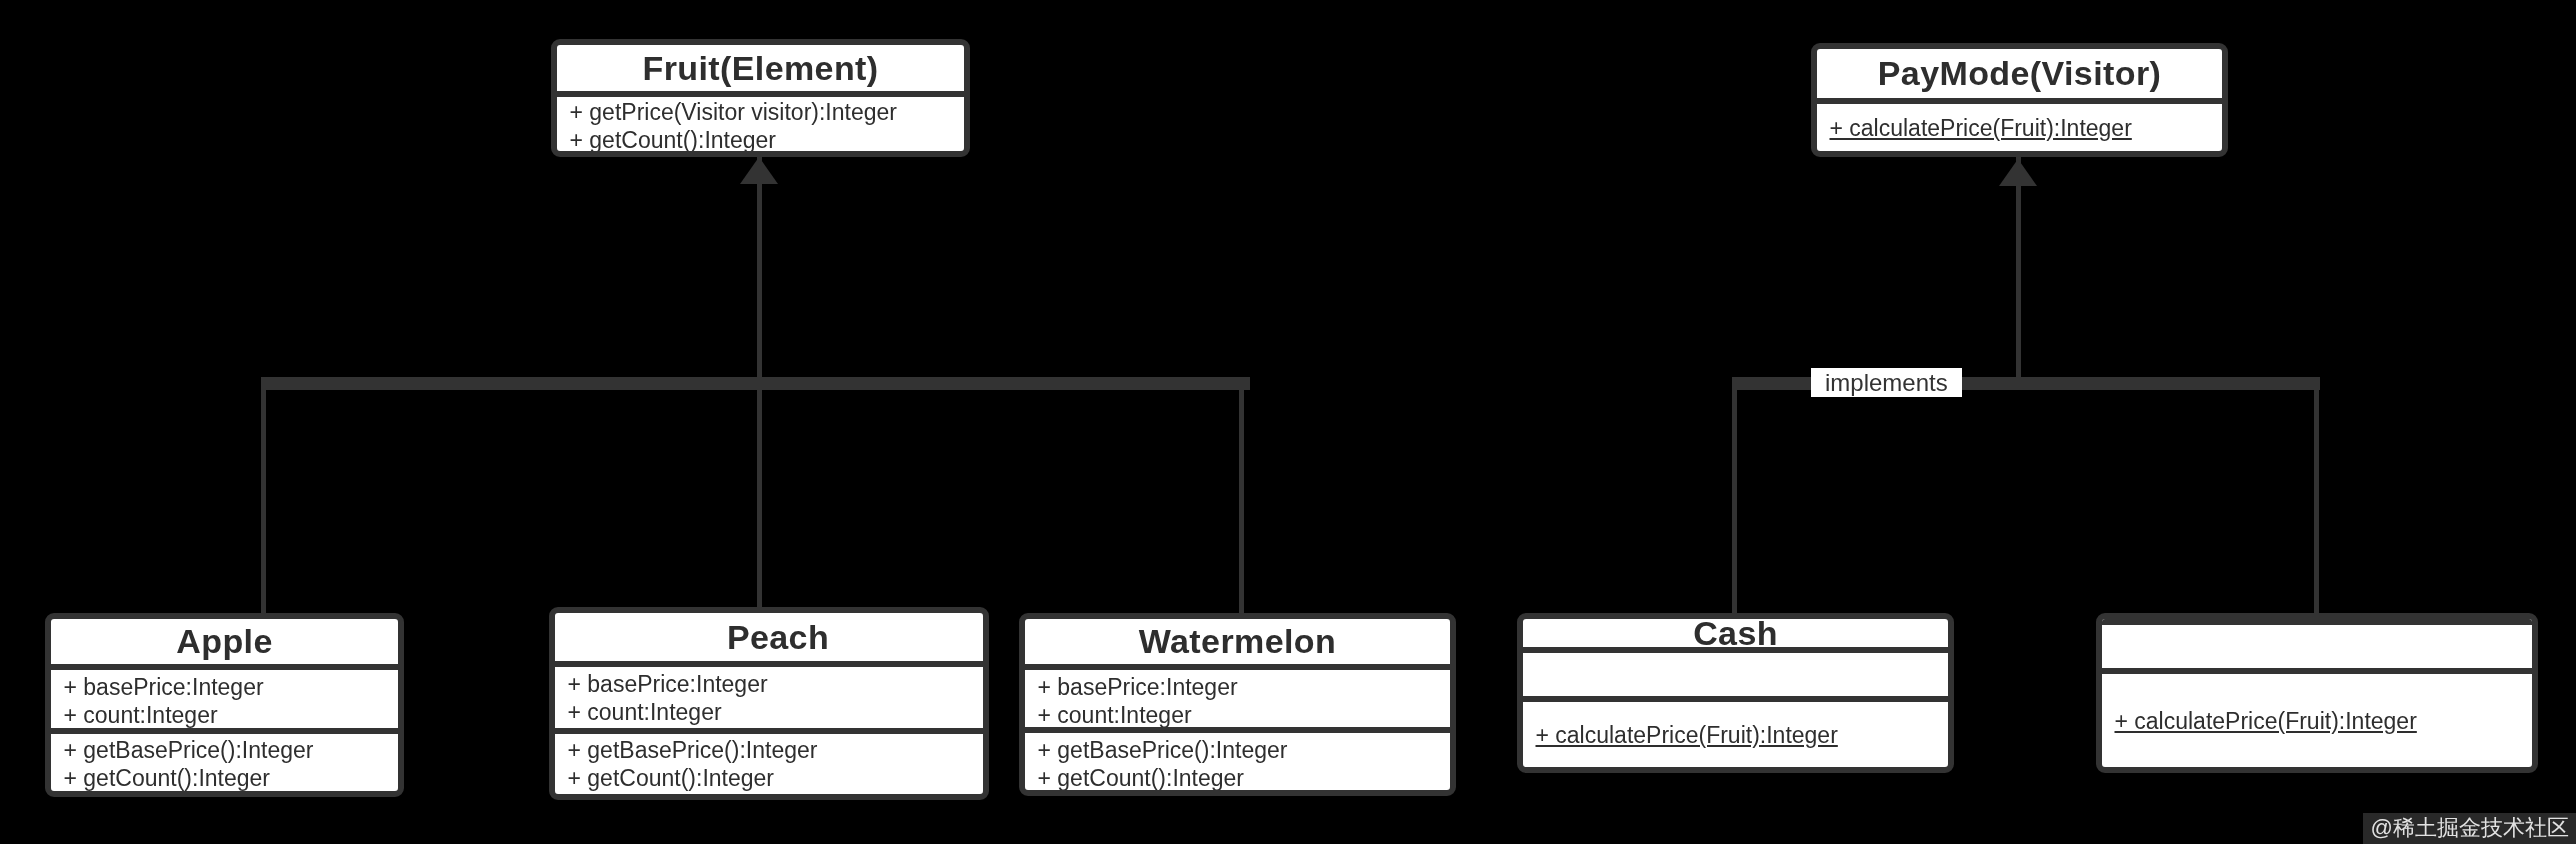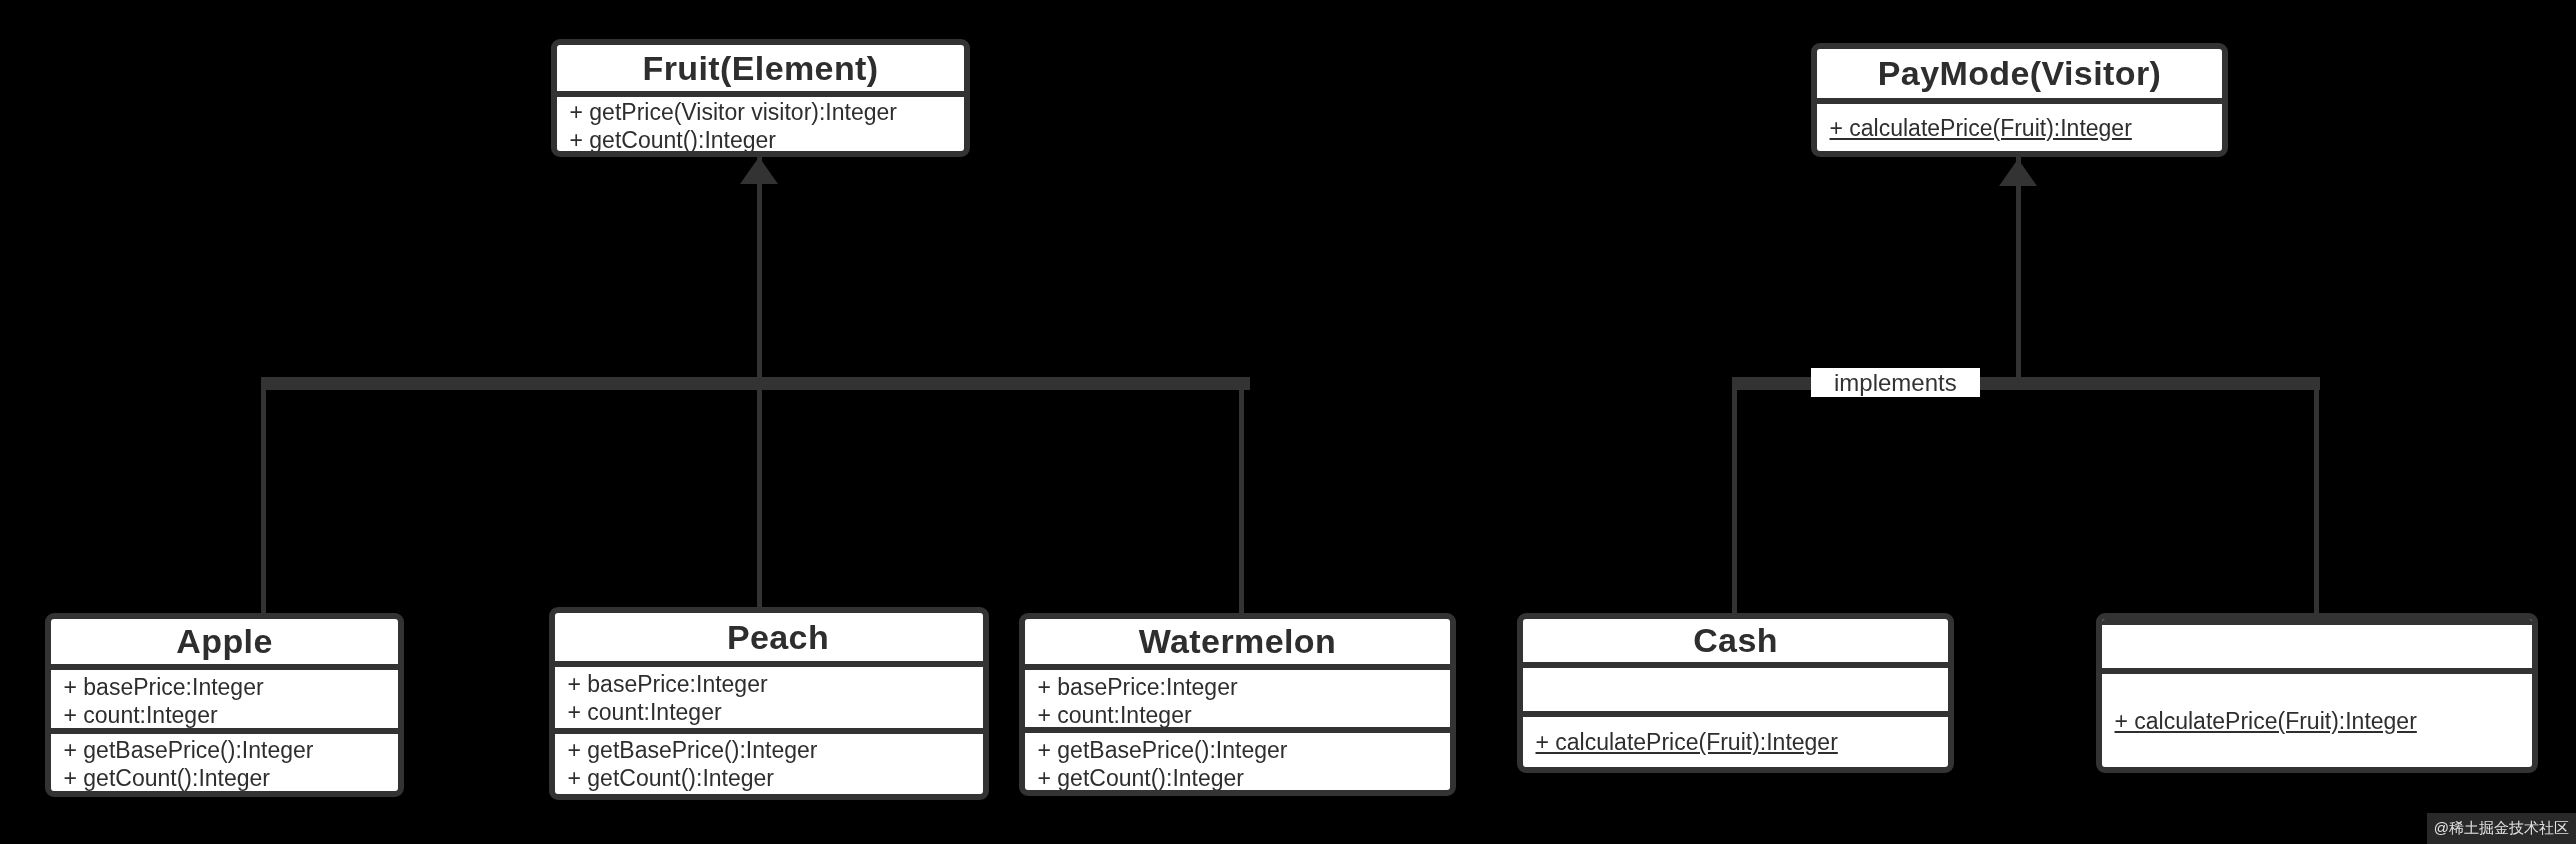--- a/index.html
+++ b/index.html
@@ -61,33 +61,33 @@
     border-bottom: 27px solid #333333;
   }
 
   
   .edge-label {
     position: absolute;
     background: #ffffff;
     color: #333333;
     font-size: 24px;
     line-height: 29px;
-    padding: 0 23px;
+    padding: 0 14px;
     z-index: 5;
     white-space: nowrap;
   }
 
   
   .watermark {
     position: absolute;
     right: 0px;
     top: 813px;
     background: rgba(90, 90, 90, 0.45);
     color: #e2e2e2;
-    font-size: 15px;
+    font-size: 22px;
     line-height: 30px;
     padding: 0 7.1px 1.8px 7.1px;
     white-space: nowrap;
   }
 </style>
 </head>
 <body>
 
 <div id="canvas">
 
@@ -151,21 +151,21 @@
       <div class="member">+ basePrice:Integer</div>
       <div class="member">+ count:Integer</div>
     </div>
     <div class="compartment">
       <div class="member">+ getBasePrice():Integer</div>
       <div class="member">+ getCount():Integer</div>
     </div>
   </div>
 
   <div class="class-box" style="left:1517px; top:613px; width:437px; height:160px;">
-    <div class="class-title" style="height:43px;">Cash</div>
+    <div class="class-title" style="height:28px;">Cash</div>
     <div class="compartment" style="flex:0 0 49px;"></div>
     <div class="compartment single">
       <div class="member">+ calculatePrice(Fruit):Integer</div>
     </div>
   </div>
 
   <div class="class-box" style="left:2096px; top:613px; width:442px; height:160px;">
     <div class="compartment" style="flex:0 0 49px;"></div>
     <div class="compartment single">
       <div class="member">+ calculatePrice(Fruit):Integer</div>

